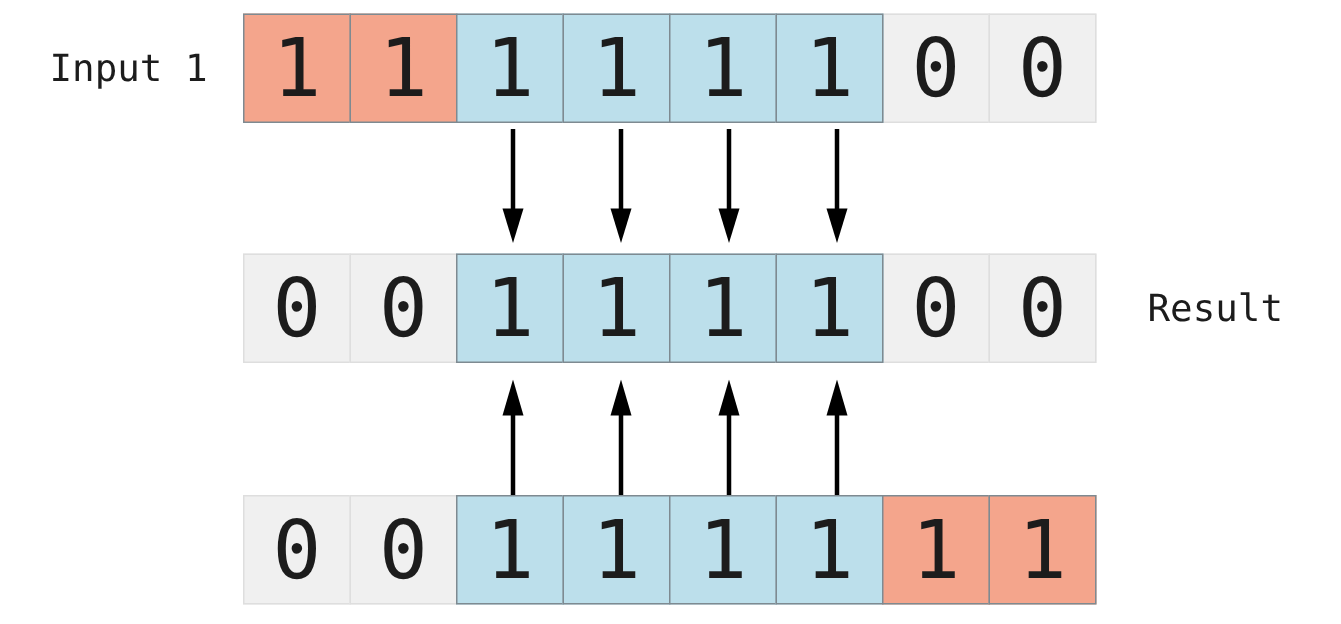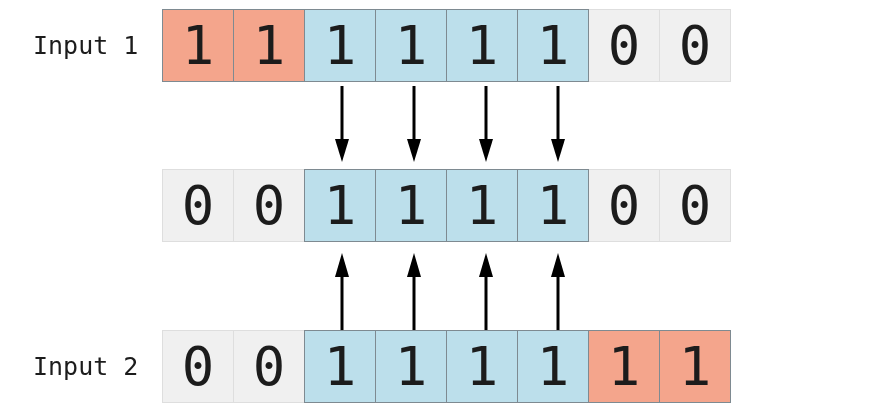--- a/index.html
+++ b/index.html
@@ -96,39 +96,39 @@
   <div class="bit-row" style="top:169px">
     <div class="cell" data-state="plain">0</div>
     <div class="cell" data-state="plain">0</div>
     <div class="cell" data-state="active">1</div>
     <div class="cell" data-state="active">1</div>
     <div class="cell" data-state="active">1</div>
     <div class="cell" data-state="active">1</div>
     <div class="cell" data-state="plain">0</div>
     <div class="cell" data-state="plain">0</div>
   </div>
+  <div class="row-label right" style="top:169px">Result</div>
 
   <svg class="arrow up" style="left:334px" width="16" height="77" viewBox="0 0 16 77">
     <line x1="8" y1="22" x2="8" y2="77" stroke="var(--arrow,#000)" stroke-width="3"></line>
     <polygon points="1,24 15,24 8,0" fill="var(--arrow,#000)"></polygon>
   </svg>
   <svg class="arrow up" style="left:406px" width="16" height="77" viewBox="0 0 16 77">
     <line x1="8" y1="22" x2="8" y2="77" stroke="var(--arrow,#000)" stroke-width="3"></line>
     <polygon points="1,24 15,24 8,0" fill="var(--arrow,#000)"></polygon>
   </svg>
   <svg class="arrow up" style="left:478px" width="16" height="77" viewBox="0 0 16 77">
     <line x1="8" y1="22" x2="8" y2="77" stroke="var(--arrow,#000)" stroke-width="3"></line>
     <polygon points="1,24 15,24 8,0" fill="var(--arrow,#000)"></polygon>
   </svg>
   <svg class="arrow up" style="left:550px" width="16" height="77" viewBox="0 0 16 77">
     <line x1="8" y1="22" x2="8" y2="77" stroke="var(--arrow,#000)" stroke-width="3"></line>
     <polygon points="1,24 15,24 8,0" fill="var(--arrow,#000)"></polygon>
   </svg>
 
-  <div class="row-label left" style="top:330px">Input 2</div>
   <div class="bit-row" style="top:330px">
     <div class="cell" data-state="plain">0</div>
     <div class="cell" data-state="plain">0</div>
     <div class="cell" data-state="active">1</div>
     <div class="cell" data-state="active">1</div>
     <div class="cell" data-state="active">1</div>
     <div class="cell" data-state="active">1</div>
     <div class="cell" data-state="masked">1</div>
     <div class="cell" data-state="masked">1</div>
   </div>

